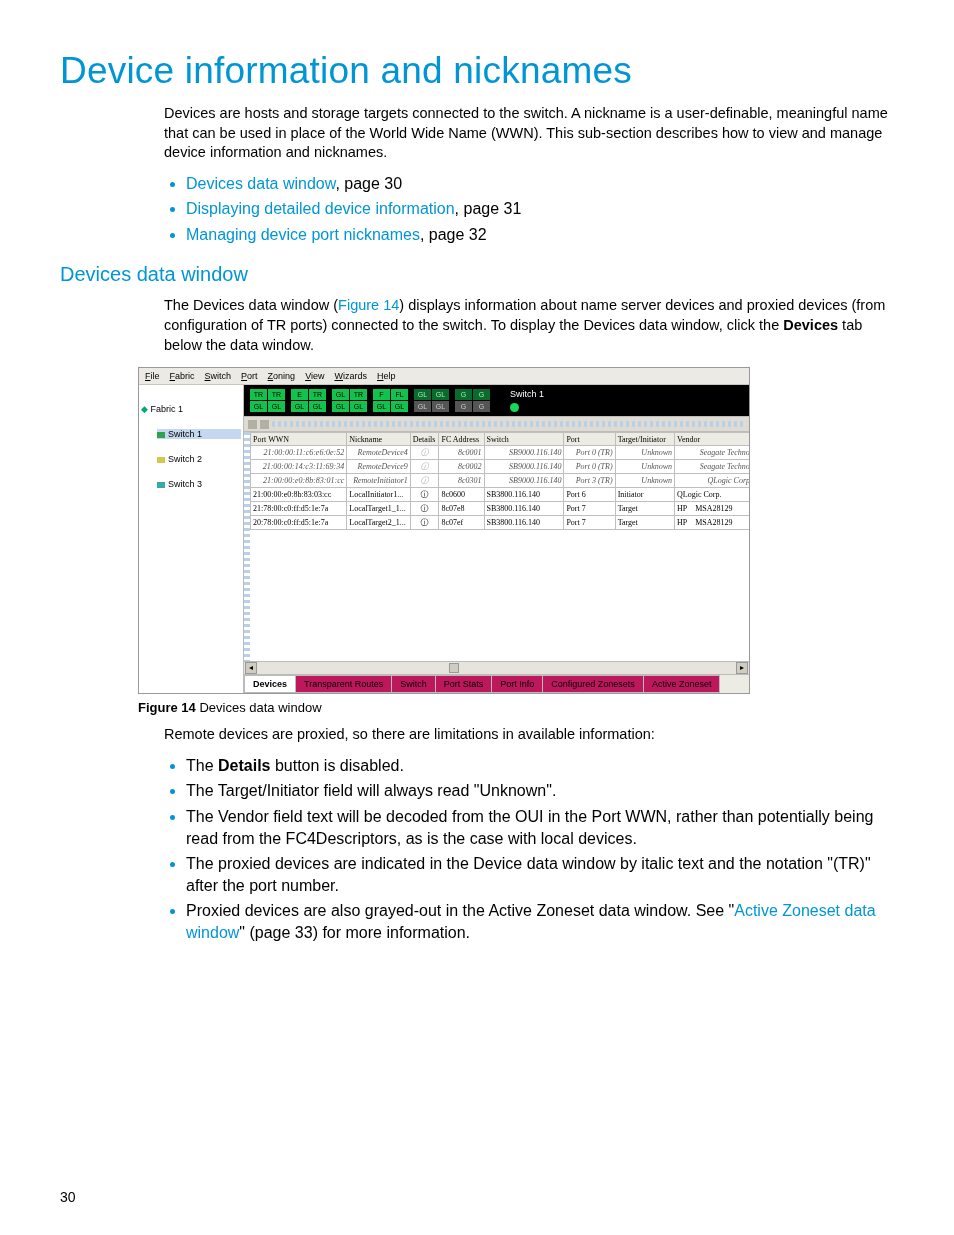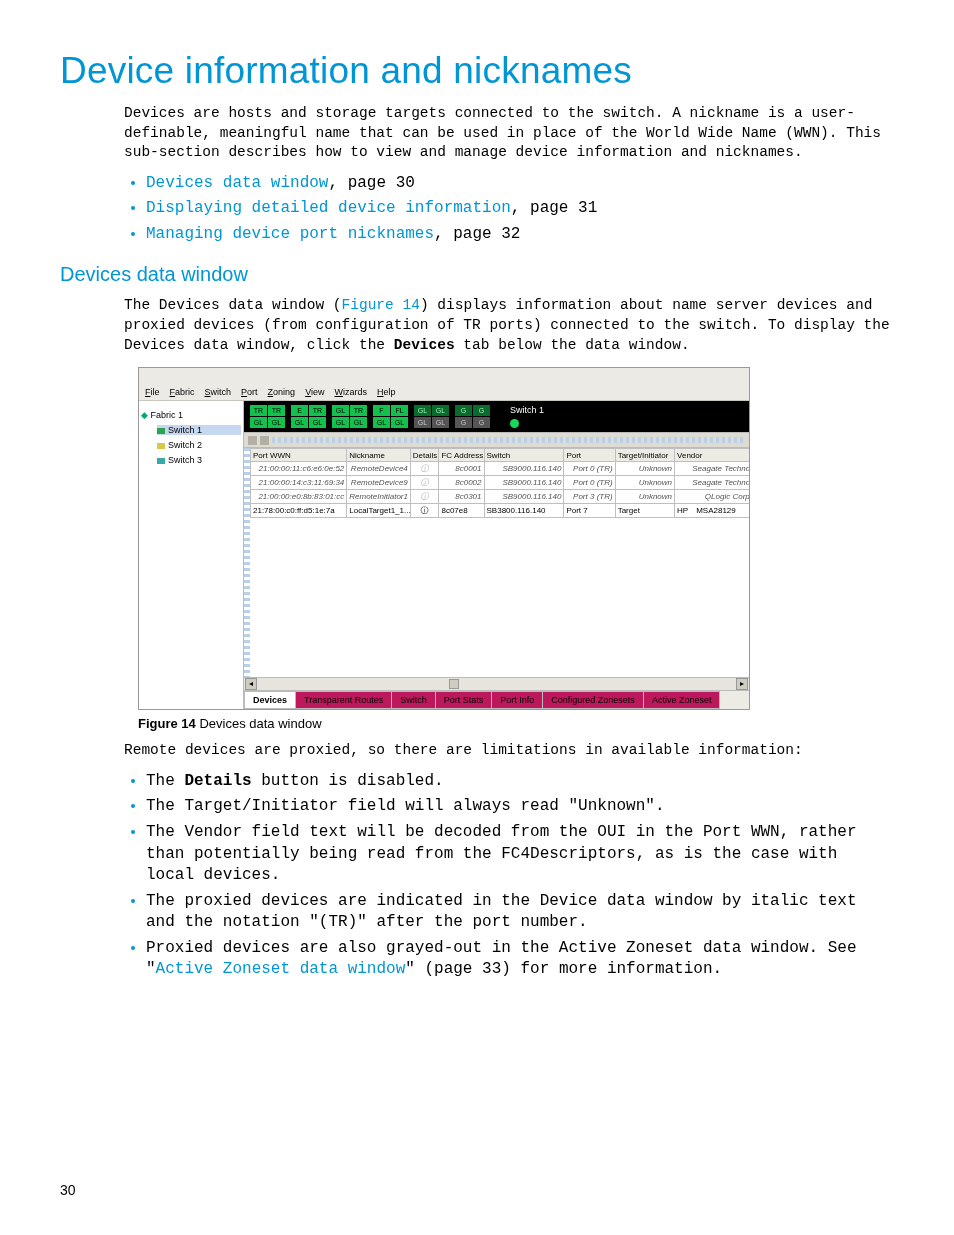--- a/index.html
+++ b/index.html
@@ -23,24 +23,23 @@
     letter-spacing: 0.2px;
   }
   h2 {
     font-family: Arial, sans-serif;
     font-weight: 300;
     color: #0096d6;
     font-size: 20px;
     margin: 18px 0 10px 0;
   }
   .body-block {
-    margin-left: 64px;
+    margin-left: 104px;
     font-size: 14.5px;
     line-height: 1.35;
-    font-family: Liberation Mono, monospace;
   }
   ul.bullets {
     margin: 10px 0 10px 0;
     padding-left: 22px;
   }
   ul.bullets li {
     margin: 4px 0;
     font-size: 16px;
     line-height: 1.35;
   }
@@ -48,52 +47,51 @@
   a.link { color: #0096d6; text-decoration: none; }
   b { font-weight: bold; }
   .figure-caption {
     font-size: 13px;
     margin: 6px 0 10px 78px;
   }
   .figure-caption .fig-label { font-weight: bold; }
   .page-num {
     position: absolute;
     left: 60px;
-    bottom: 37px;
+    bottom: 30px;
     font-size: 14px;
   }
 
   
   .app-window {
     margin-left: 78px;
     width: 610px;
     border: 1px solid #999;
     background: #eceae4;
     font-family: Arial, sans-serif;
     font-size: 9px;
     color: #000;
   }
   .menubar {
     display: flex;
     gap: 10px;
     padding: 3px 6px;
     background: #eceae4;
     border-bottom: 1px solid #c9c6bd;
-    margin-top: 16px;
   }
   .menubar span { text-decoration: underline dotted transparent; }
   .menubar span:first-letter { text-decoration: underline; }
   .app-body { display: flex; height: 308px; }
   .tree-pane {
     width: 100px;
     background: #fff;
     border-right: 1px solid #bbb;
     padding: 4px 2px;
   }
-  .tree-pane .node { white-space: nowrap; margin: 5px 0; }
+  .tree-pane .node { white-space: nowrap; margin: 15px 0; }
   .swatch { display: inline-block; width: 8px; height: 6px; margin-right: 3px; vertical-align: middle; }
   .sw-green  { background:#2fa24f; }
   .sw-yellow { background:#d6c84a; }
   .sw-teal   { background:#3aa8a8; }
   .tree-pane .child { margin-left: 16px; }
   .tree-pane .sel   { background:#c6d8f0; }
 
   .right-pane { flex: 1; display: flex; flex-direction: column; }
 
   .port-strip {
@@ -157,20 +155,21 @@
     margin-left:6px;
   }
   table.data th, table.data td {
     border: 1px solid #bfbfbf;
     padding: 1px 2px;
     text-align: left;
     white-space: nowrap;
     overflow: hidden;
     text-overflow: clip;
     height: 10px;
+    font-family: Liberation Serif, serif;
   }
   table.data th { background:#ecebe4; font-weight: normal; }
   tr.proxy td { font-style: italic; color:#555;text-align:right; }
 
   .hscroll{
     height:12px; background:#e6e4dc; border-top:1px solid #bbb;
     display:flex; align-items:center; justify-content:space-between; padding:0 1px;
   }
   .hscroll .btn{ width:10px; height:10px; background:#cfccc1; border:1px solid #999;
     font-size:8px; line-height:9px; text-align:center; }
@@ -363,24 +362,44 @@
                 <td>21:00:00:e0:8b:83:01:cc</td>
                 <td>RemoteInitiator1</td>
                 <td style="text-align: center; color: rgb(170, 170, 170);">ⓘ</td>
                 <td>8c0301</td>
                 <td>SB9000.116.140</td>
                 <td>Port 3 (TR)</td>
                 <td>Unknown</td>
                 <td>QLogic Corp.</td>
               </tr>
               <tr>
+                <td>21:00:00:e0:8b:83:03:cc</td>
+                <td>LocalInitiator1...</td>
+                <td style="text-align: center; color: rgb(0, 0, 0);">ⓘ</td>
+                <td>8c0600</td>
+                <td>SB3800.116.140</td>
+                <td>Port 6</td>
+                <td>Initiator</td>
+                <td>QLogic Corp.</td>
+              </tr>
+              <tr>
                 <td>21:78:00:c0:ff:d5:1e:7a</td>
                 <td>LocalTarget1_1...</td>
                 <td style="text-align: center; color: rgb(0, 0, 0);">ⓘ</td>
                 <td>8c07e8</td>
+                <td>SB3800.116.140</td>
+                <td>Port 7</td>
+                <td>Target</td>
+                <td>HP MSA28129</td>
+              </tr>
+              <tr>
+                <td>20:78:00:c0:ff:d5:1e:7a</td>
+                <td>LocalTarget2_1...</td>
+                <td style="text-align: center; color: rgb(0, 0, 0);">ⓘ</td>
+                <td>8c07ef</td>
                 <td>SB3800.116.140</td>
                 <td>Port 7</td>
                 <td>Target</td>
                 <td>HP MSA28129</td>
               </tr>
             </tbody>
         </table>
       </div>
 
       <div class="hscroll">

